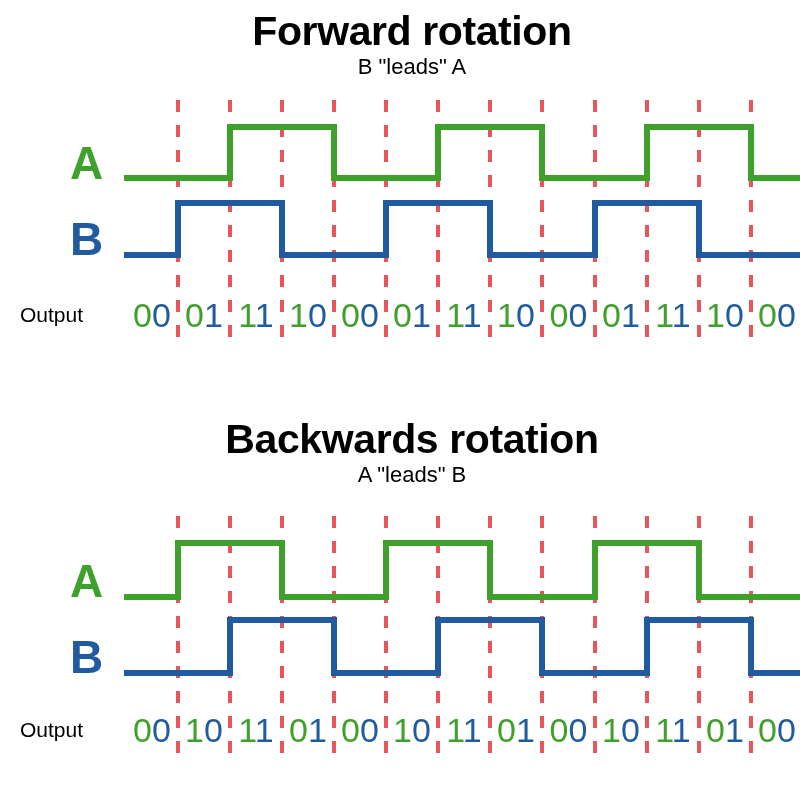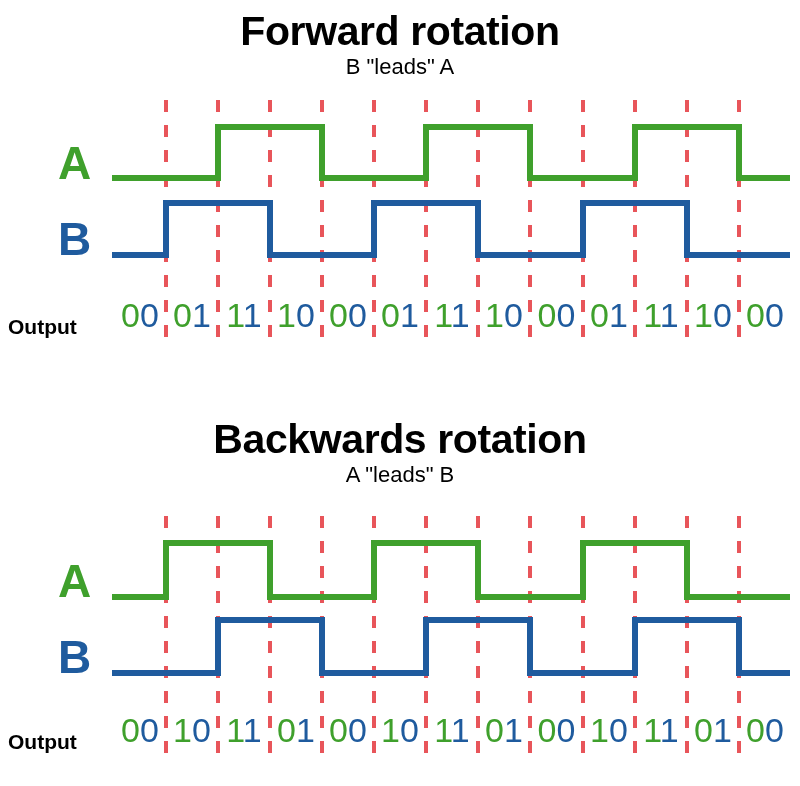--- a/index.html
+++ b/index.html
@@ -16,21 +16,21 @@
     position: relative;
   }
   .page {
     position: absolute;
     inset: 0;
     width: 800px;
     height: 786px;
   }
   .section {
     position: absolute;
-    left: 0;
+    left: 12px;
     width: 712px;
   }
   #section-forward { top: 0; height: 392px; }
   #section-backward { top: 394px; height: 392px; }
 
   .titles {
     position: absolute;
     left: 0;
     width: 800px;
     text-align: center;
@@ -64,25 +64,24 @@
     font-weight: bold;
     line-height: 46px;
     font-family: "Liberation Sans", sans-serif;
   }
   .chan-a { color: #3FA02C; }
   .chan-b { color: #1F5B9E; }
 
   .output-label {
     position: absolute;
     font-size: 21px;
-    font-weight: bold;
+    font-weight: normal;
     line-height: 21px;
     color: #000000;
     white-space: nowrap;
-    margin-top: 12px;
   }
 
   .code {
     position: absolute;
     font-size: 34px;
     line-height: 26px;
     font-family: "Liberation Sans", sans-serif;
     text-align: center;
     white-space: nowrap;
     letter-spacing: 0px;

